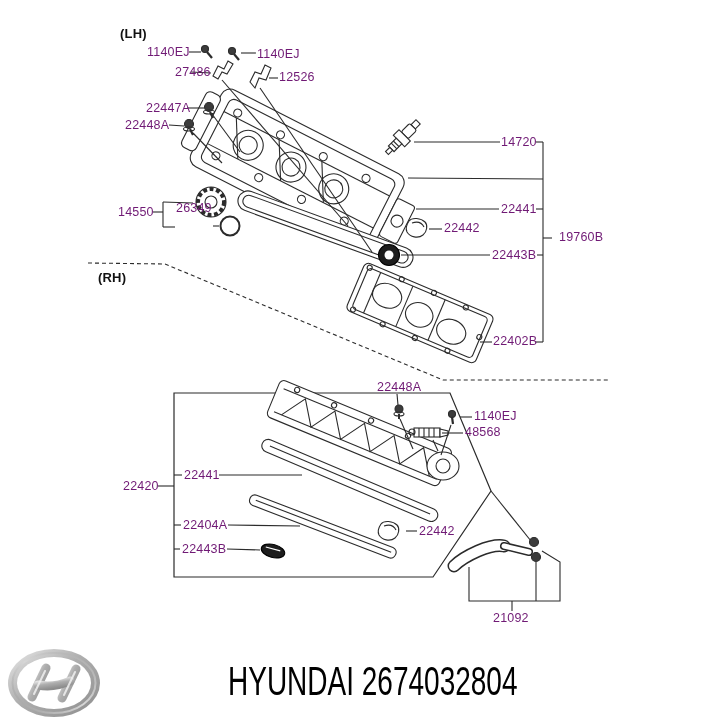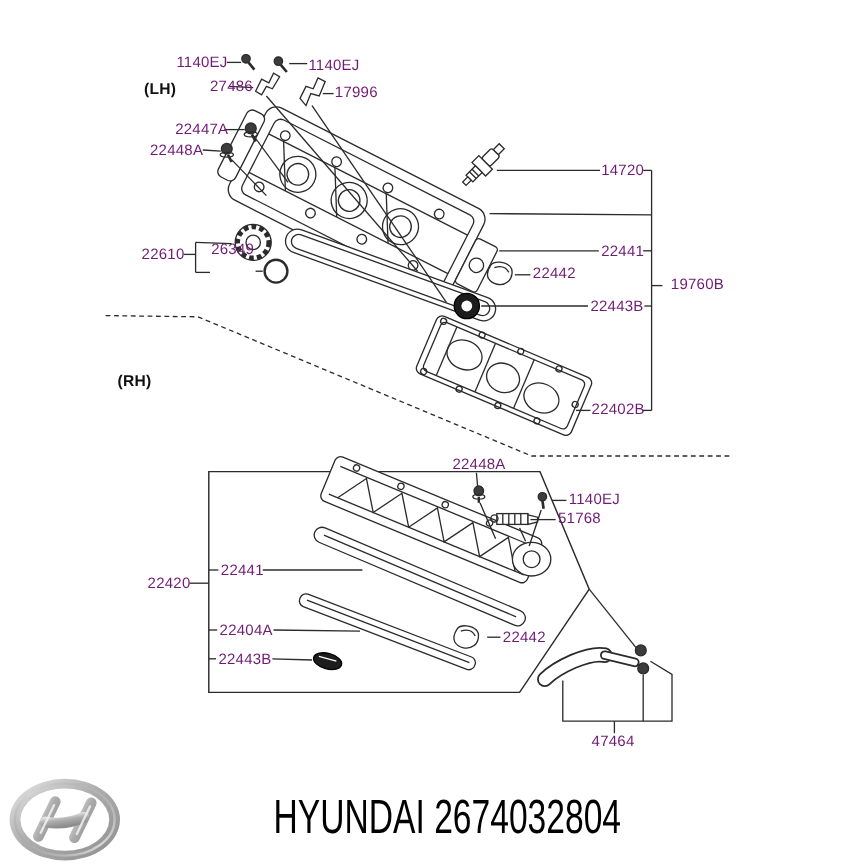--- a/index.html
+++ b/index.html
@@ -1,21 +1,21 @@
 <!DOCTYPE html>
 <html><head>
 <meta charset="utf-8">
 <style>
   html,body{margin:0;padding:0;background:#fff;}
   .canvas{position:relative;width:720px;height:720px;background:#fff;
           font-family:"Liberation Sans",sans-serif;overflow:hidden;}
   .canvas svg.art{position:absolute;left:0;top:0;}
   .lbl{position:absolute;font-size:12.5px;line-height:13px;color:#701a75;
        white-space:nowrap;letter-spacing:.2px;}
-  .sec{font-weight:700;font-size:13px;color:#111;margin-top:40px;}
+  .sec{font-weight:700;font-size:13px;color:#111;}
   .footer-text{position:absolute;left:228px;top:659px;font-size:40px;line-height:44px;
        color:#000;transform:scaleX(.70);transform-origin:left top;
        letter-spacing:0px;font-weight:500;white-space:nowrap;}
   .logo{position:absolute;left:4px;top:646px;}
 </style>
 </head>
 <body>
 
 <div class="canvas">
 
@@ -250,41 +250,41 @@
         <line x1="451" y1="425" x2="441" y2="455"></line>
         <line x1="433" y1="440" x2="438" y2="451"></line>
       </g>
     </g>
   </svg>
 
   <div class="lbl sec" style="left:120px;top:27px">(LH)</div>
   <div class="lbl" style="left:147px;top:46px">1140EJ</div>
   <div class="lbl" style="left:175px;top:66px">27486</div>
   <div class="lbl" style="left:257px;top:48px">1140EJ</div>
-  <div class="lbl" style="left:279px;top:71px">17996</div>
+  <div class="lbl" style="left:279px;top:71px">12526</div>
   <div class="lbl" style="left:146px;top:102px">22447A</div>
   <div class="lbl" style="left:125px;top:119px">22448A</div>
   <div class="lbl" style="left:501px;top:136px">14720</div>
-  <div class="lbl" style="left:118px;top:206px">22610</div>
+  <div class="lbl" style="left:118px;top:206px">14550</div>
   <div class="lbl" style="left:176px;top:202px">26349</div>
   <div class="lbl" style="left:501px;top:203px">22441</div>
   <div class="lbl" style="left:444px;top:222px">22442</div>
   <div class="lbl" style="left:559px;top:231px">19760B</div>
   <div class="lbl" style="left:492px;top:249px">22443B</div>
   <div class="lbl sec" style="left:98px;top:271px">(RH)</div>
   <div class="lbl" style="left:493px;top:335px">22402B</div>
   <div class="lbl" style="left:377px;top:381px">22448A</div>
   <div class="lbl" style="left:474px;top:410px">1140EJ</div>
-  <div class="lbl" style="left:465px;top:426px">51768</div>
+  <div class="lbl" style="left:465px;top:426px">48568</div>
   <div class="lbl" style="left:123px;top:480px">22420</div>
   <div class="lbl" style="left:184px;top:469px">22441</div>
   <div class="lbl" style="left:183px;top:519px">22404A</div>
   <div class="lbl" style="left:182px;top:543px">22443B</div>
   <div class="lbl" style="left:419px;top:525px">22442</div>
-  <div class="lbl" style="left:493px;top:612px">47464</div>
+  <div class="lbl" style="left:493px;top:612px">21092</div>
 
   <svg class="logo" width="100" height="74" viewBox="0 0 100 74">
     <defs>
       <linearGradient id="sg" x1="0" y1="0" x2="1" y2="1">
         <stop offset="0" stop-color="#e9e9e9"></stop>
         <stop offset=".45" stop-color="#aeaeae"></stop>
         <stop offset="1" stop-color="#8d8d8d"></stop>
       </linearGradient>
       <linearGradient id="sg2" x1="0" y1="1" x2="1" y2="0">
         <stop offset="0" stop-color="#9a9a9a"></stop>

